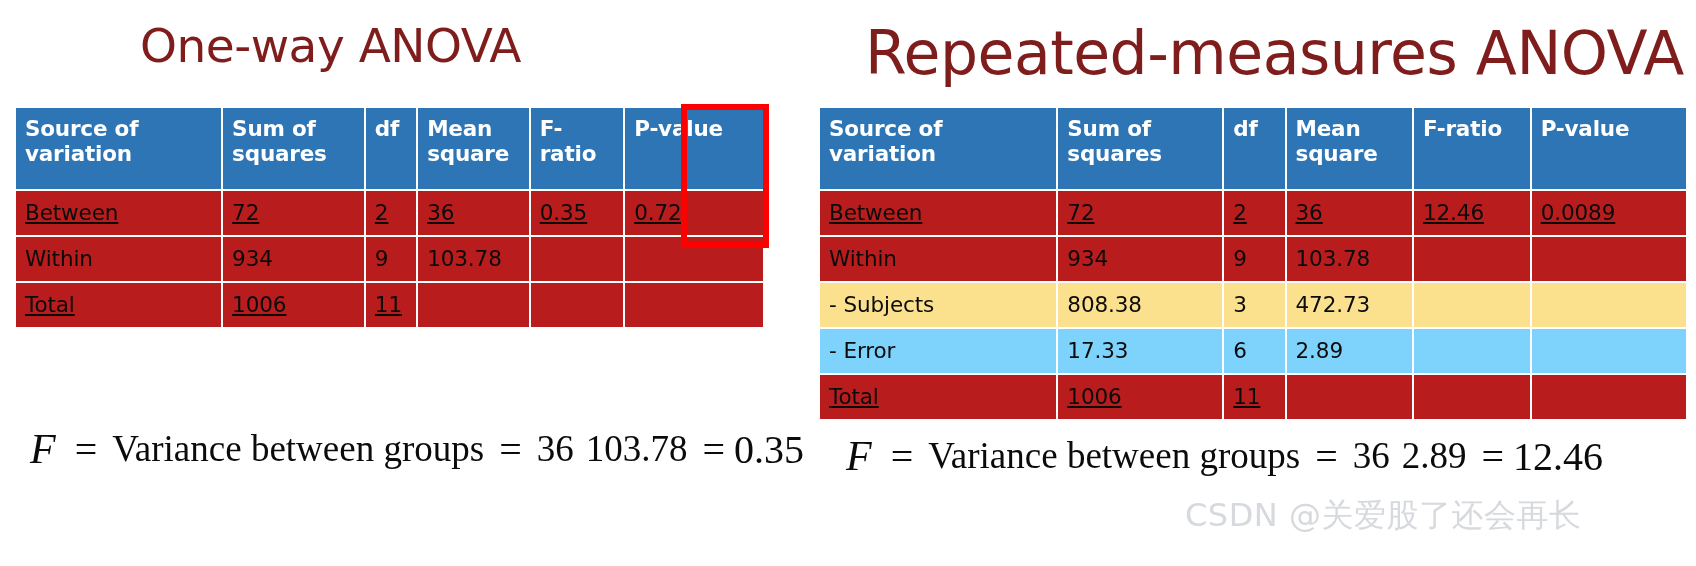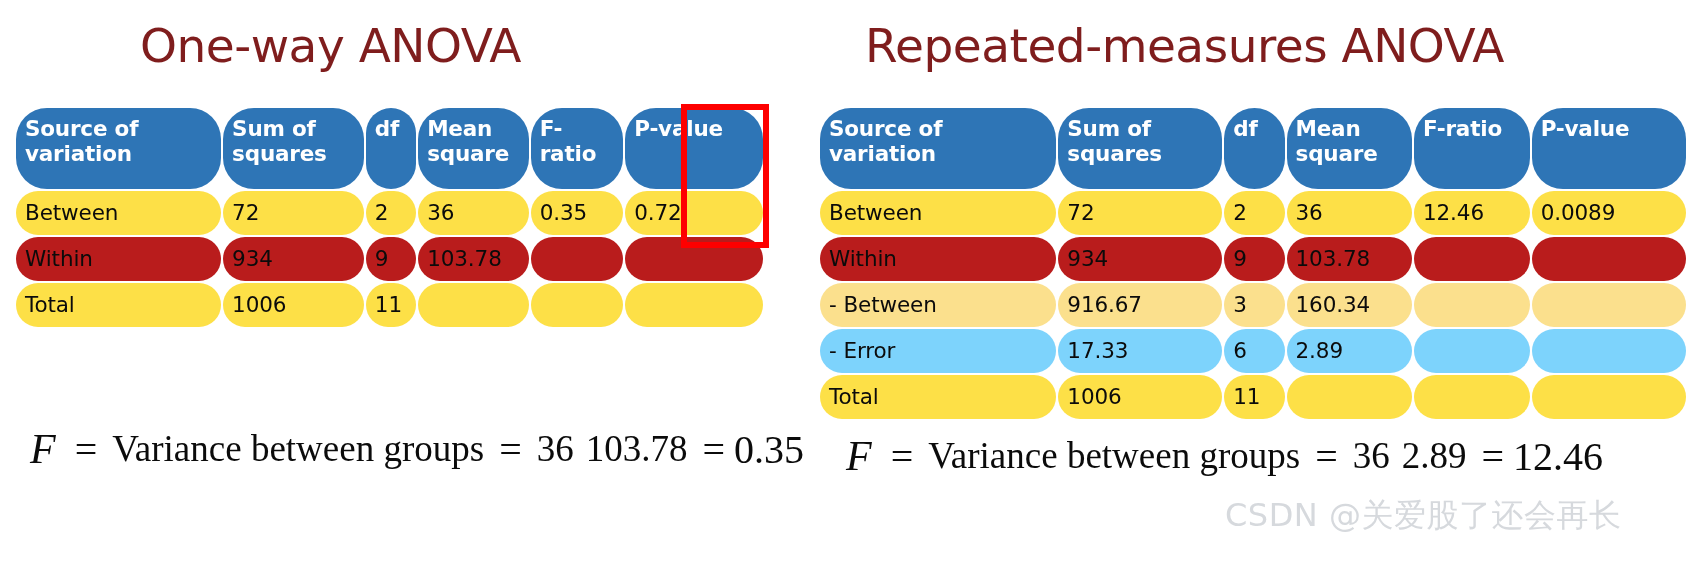--- a/index.html
+++ b/index.html
@@ -23,55 +23,54 @@
   .slide-title {
     position: absolute;
     top: 18px;
     font-family: "DejaVu Sans", sans-serif;
     font-weight: 400;
     color: #7f1d1d;
     white-space: nowrap;
     letter-spacing: -0.5px;
   }
   #title-left  { font-size: 47px; left: 140px; }
-  #title-right { font-size: 47px; left: 47px; }
+  #title-right { font-size: 60px; left: 47px; }
 
   table.anova {
     position: absolute;
     border-collapse: separate;
     border-spacing: 2px 2px;
     table-layout: fixed;
     background: #ffffff;
   }
   table.anova th,
   table.anova td {
     padding: 3px 9px;
     vertical-align: middle;
     font-size: 21.5px;
     line-height: 1.17;
     font-family: "DejaVu Sans", sans-serif;
-    border-radius: 31px;
   }
   table.anova th {
     background: #2e75b6;
     color: #ffffff;
     font-weight: 700;
     text-align: left;
     height: 70px;
     vertical-align: top;
     padding-top: 8px;
     letter-spacing: -0.2px;
   }
   table.anova td {
     color: #0b0b0b;
     font-weight: 400;
     height: 38px;
     letter-spacing: -0.1px;
   }
-  td.band-a { background: #fde047; }
+  td.band-a { background: #b91c1c; text-decoration: underline; }
   td.band-b { background: #b91c1c; }
   td.band-yellow { background: #fbe08d; }
   td.band-yellow-b { background: #7dd3fc; }
   td.indent { padding-left: 24px; }
 
   
   #table-left { left: 14px; top: 106px; width: 751px; }
   #table-left col.c0 { width: 204px; }
   #table-left col.c1 { width: 140px; }
   #table-left col.c2 { width: 50px;  }
@@ -147,21 +146,20 @@
   
   #watermark {
     position: absolute;
     left: 1185px;
     top: 494px;
     font-size: 32px;
     font-family: "DejaVu Sans", sans-serif;
     color: #d6d9dd;
     white-space: nowrap;
     letter-spacing: 0.5px;
-    margin-left: 40px;
   }
 </style>
 </head>
 <body>
 
 <div class="panel" id="panel-left">
 
   <div class="slide-title" id="title-left">One-way ANOVA</div>
 
   <table class="anova" id="table-left">
@@ -265,24 +263,24 @@
       </tr>
       <tr>
         <td class="band-b">Within</td>
         <td class="band-b">934</td>
         <td class="band-b">9</td>
         <td class="band-b">103.78</td>
         <td class="band-b"></td>
         <td class="band-b"></td>
       </tr>
       <tr>
-        <td class="band-yellow indent">- Between</td>
-        <td class="band-yellow">916.67</td>
+        <td class="band-yellow indent">- Subjects</td>
+        <td class="band-yellow">808.38</td>
         <td class="band-yellow">3</td>
-        <td class="band-yellow">160.34</td>
+        <td class="band-yellow">472.73</td>
         <td class="band-yellow"></td>
         <td class="band-yellow"></td>
       </tr>
       <tr>
         <td class="band-yellow-b indent">- Error</td>
         <td class="band-yellow-b">17.33</td>
         <td class="band-yellow-b">6</td>
         <td class="band-yellow-b">2.89</td>
         <td class="band-yellow-b"></td>
         <td class="band-yellow-b"></td>

